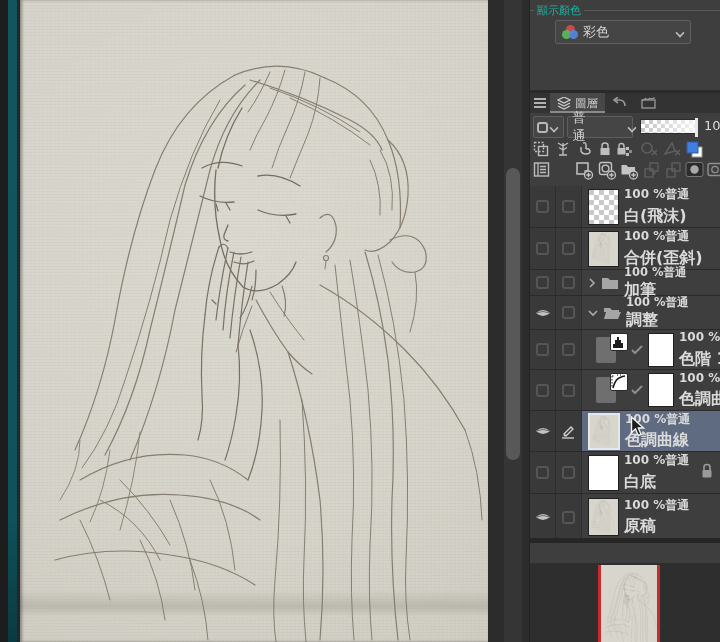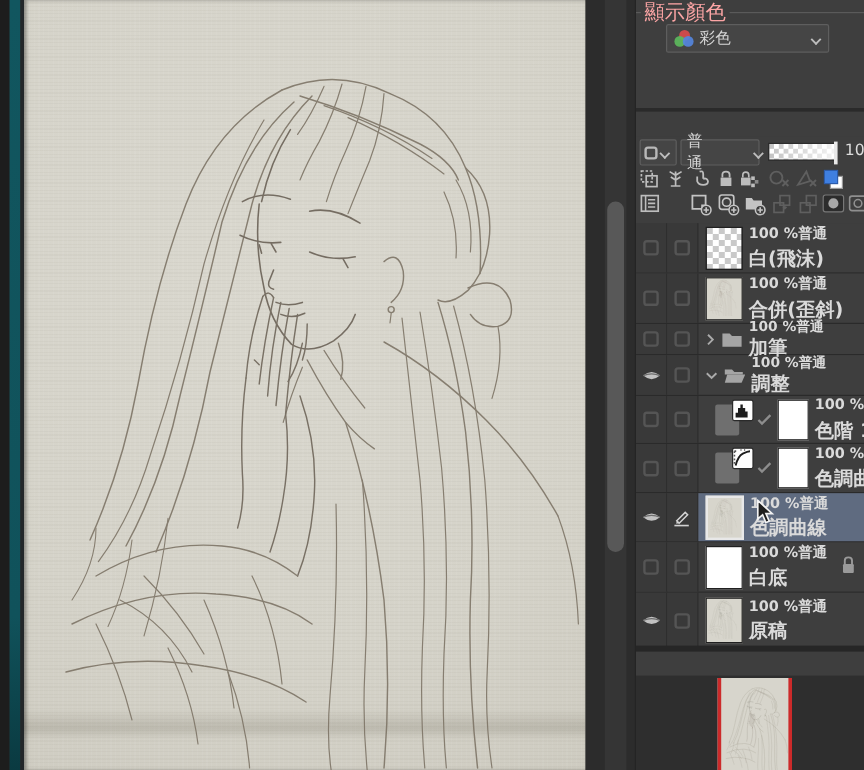--- a/index.html
+++ b/index.html
@@ -30,21 +30,21 @@
     background:#585858; border-radius:7px; }
 
   
   #panel { position:absolute; left:530px; top:0; width:190px; height:642px; background:#3e3e3e;
     color:#d8d8d8; font-size:12px; }
 
   .legend-row { position:absolute; left:0; top:2px; width:190px; height:16px;
     display:flex; align-items:center; }
   .legend-row .line { height:1px; background:#5a5a5a; }
   .legend-row .line.pre { width:4px; } .legend-row .line.post { flex:1; }
-  .legend-row .lbl { padding:0 3px; color:#fca5a5; font-size:17px; }
+  .legend-row .lbl { padding:0 3px; color:#14b8a6; font-size:11px; }
 
   .dropdown { position:absolute; display:flex; align-items:center; gap:5px;
     background:#454545; border:1px solid #5e5e5e; border-radius:2px; padding:0 6px; color:#d6d6d6; cursor:default; }
   #color-dd { left:25px; top:20px; width:136px; height:24px; font-size:13px; }
   #color-dd .chev { margin-left:auto; }
   .chev { width:8px; height:8px; position:relative; }
   .chev::before { content:""; position:absolute; left:0; top:1px; width:6px; height:6px;
     border-right:2px solid #bdbdbd; border-bottom:2px solid #bdbdbd; transform:rotate(45deg) scale(.8); }
 
   .rgb-circles { position:relative; width:16px; height:14px; }
@@ -241,20 +241,47 @@
           <i class="r"></i>
           <i class="g"></i>
           <i class="b"></i>
         </span>
       <span>彩色</span>
       <span class="chev"></span>
     </div>
 
     <div id="panel-divider"></div>
 
+    <div class="tabbar" id="layers-tabbar">
+      <div class="hamburger">
+          <i></i>
+          <i></i>
+          <i></i>
+        </div>
+      <div class="tab active">
+        <svg width="14" height="13" viewBox="0 0 14 13">
+          <path d="M7,0 L13,3 7,6 1,3 Z" fill="none" stroke="#cfcfcf" stroke-width="1.2"></path>
+          <path d="M1,6 L7,9 13,6" fill="none" stroke="#cfcfcf" stroke-width="1.2"></path>
+          <path d="M1,9 L7,12 13,9" fill="none" stroke="#cfcfcf" stroke-width="1.2"></path>
+        </svg>
+        <span class="tab-label">圖層</span>
+      </div>
+      <div class="tab icon-only">
+        <svg width="15" height="12" viewBox="0 0 15 12">
+          <path d="M13,9 Q13,3 7,3 L3,3" fill="none" stroke="#9a9a9a" stroke-width="1.6"></path>
+          <path d="M6,0 L2,3 6,6" fill="none" stroke="#9a9a9a" stroke-width="1.6"></path>
+        </svg>
+      </div>
+      <div class="tab icon-only">
+        <svg width="15" height="12" viewBox="0 0 15 12">
+          <rect x="1" y="3" width="13" height="8" fill="none" stroke="#9a9a9a" stroke-width="1.3"></rect>
+          <path d="M1,3 L14,1 M3,3 L5,1 M7,2.6 L9,0.8 M11,2.3 L13,0.6" stroke="#9a9a9a" stroke-width="1.1"></path>
+        </svg>
+      </div>
+    </div>
 
     <div id="blend-row">
       <div class="dropdown" id="palette-dd">
         <span class="sq-outline"></span>
         <span class="chev"></span>
       </div>
       <div class="dropdown" id="blend-dd">
         <span>普通</span>
         <span class="chev"></span>
       </div>

